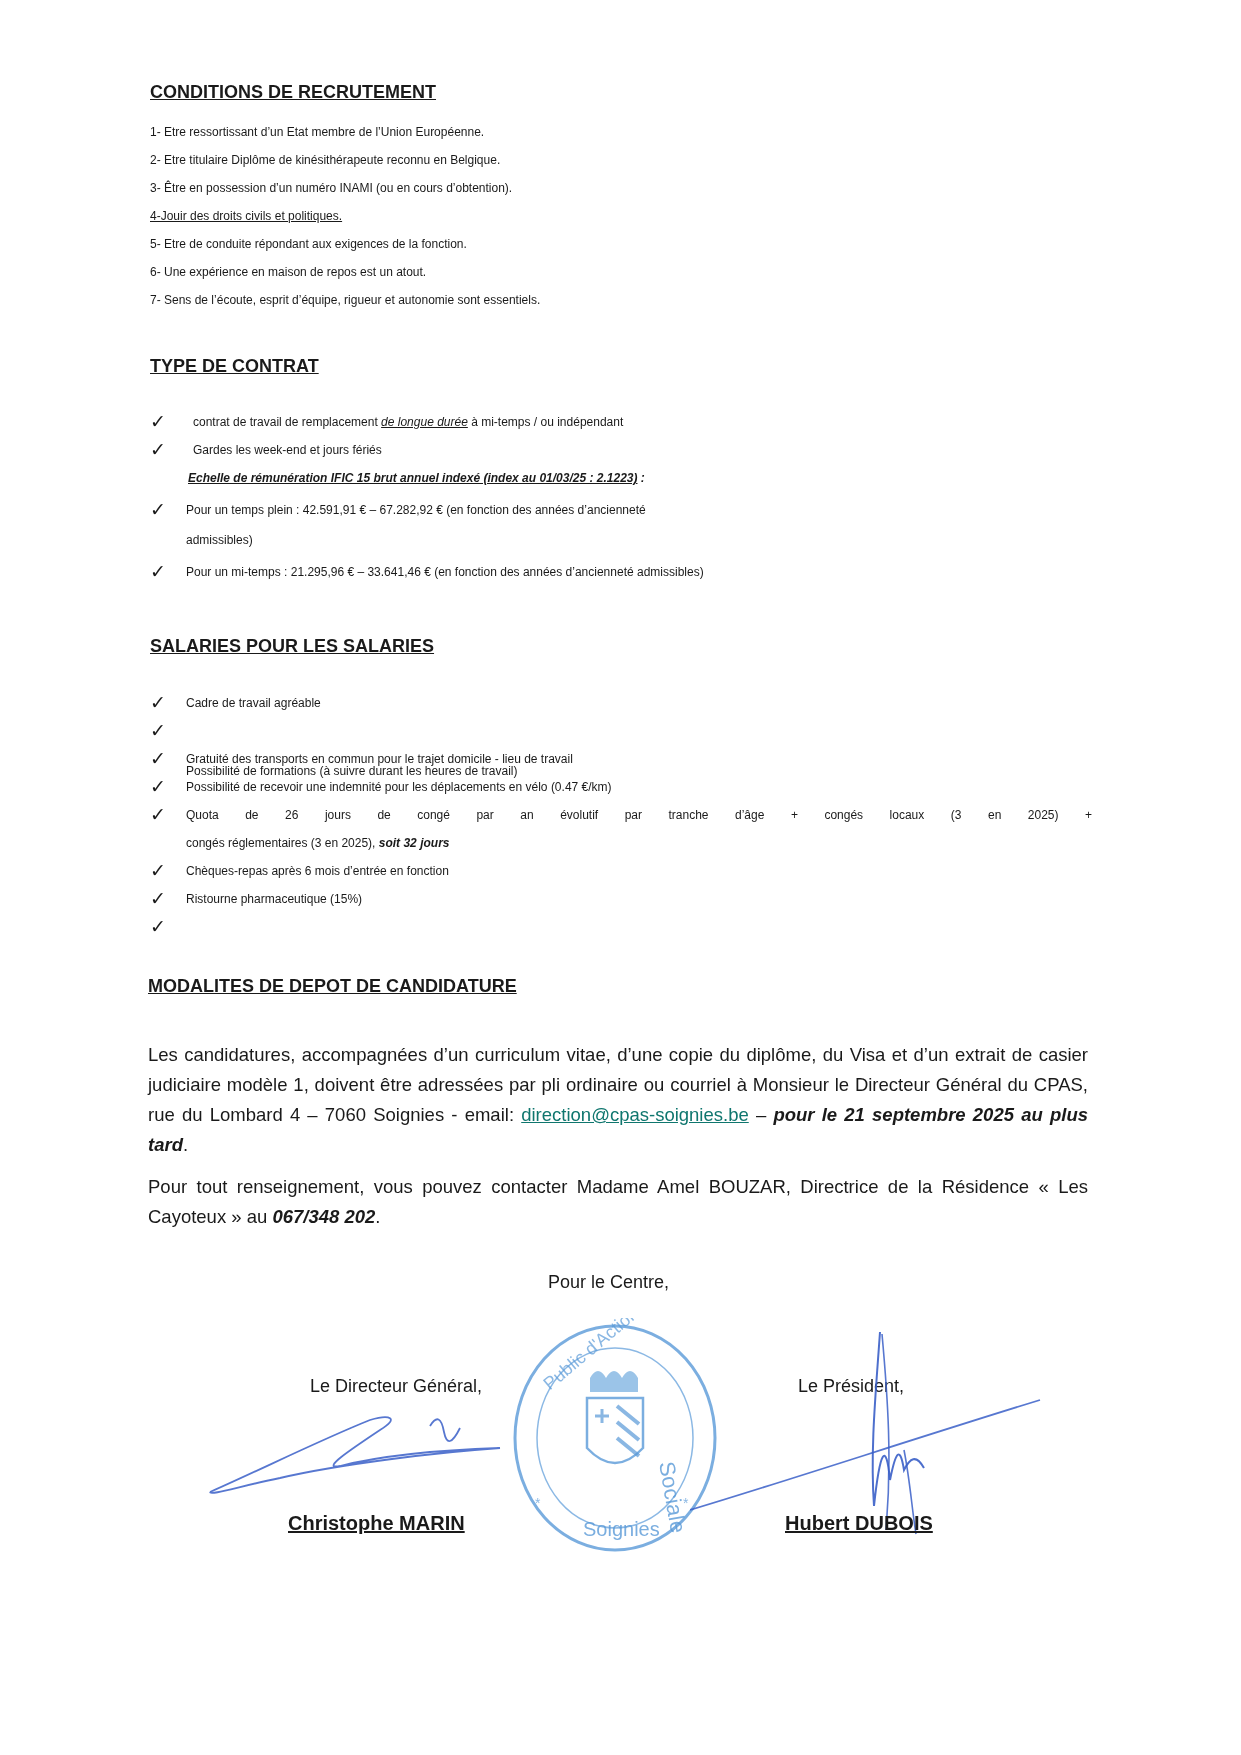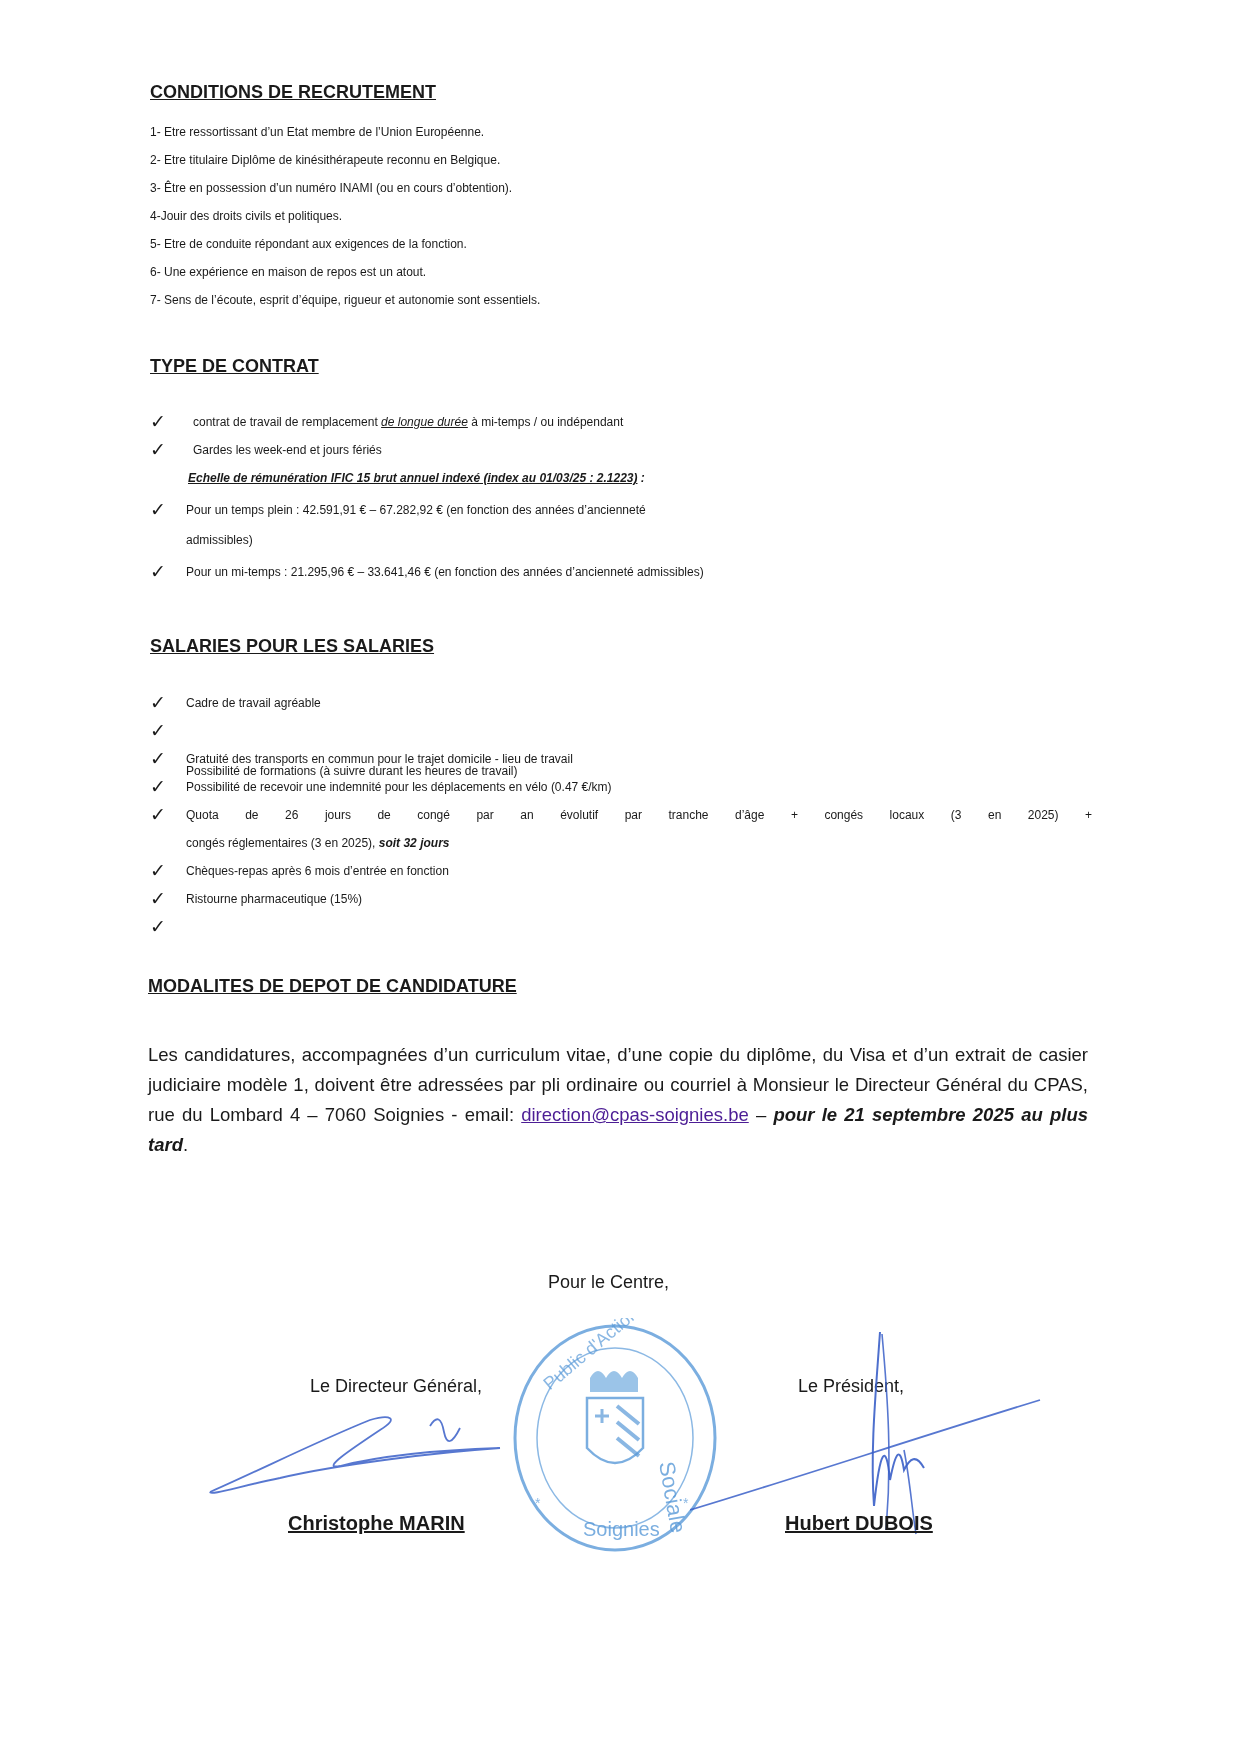--- a/index.html
+++ b/index.html
@@ -7,33 +7,33 @@
          font-family:"Liberation Sans", sans-serif; color:#1a1a1a; }
   .page { position:absolute; left:0; top:0; width:1241px; height:1755px; }
   .h { position:absolute; left:150px; font-size:18px; font-weight:bold; text-decoration:underline; }
   .line { position:absolute; font-size:12px; white-space:nowrap; line-height:28px; }
   .chk { position:absolute; left:150px; font-size:19px; }
   .para { position:absolute; left:148px; width:940px; font-size:18.5px; line-height:30px; text-align:justify; }
   .sig { position:absolute; font-size:18px; white-space:nowrap; }
   .signame { position:absolute; font-size:20px; font-weight:bold; text-decoration:underline; white-space:nowrap; }
   .it-ul { font-style:italic; text-decoration:underline; }
   .bi { font-weight:bold; font-style:italic; }
-  a.email { color:#4c1d95; text-decoration:underline; }
+  a.email { color:#0f766e; text-decoration:underline; }
 </style>
 </head>
 <body>
 
 <div class="page">
 
   <div class="h" style="top:82px;">CONDITIONS DE RECRUTEMENT</div>
   <div>
     <div class="line" style="left:150px; top:118px;">1- Etre ressortissant d’un Etat membre de l’Union Européenne.</div>
     <div class="line" style="left:150px; top:146px;">2- Etre titulaire Diplôme de kinésithérapeute reconnu en Belgique.</div>
     <div class="line" style="left:150px; top:174px;">3- Être en possession d’un numéro INAMI (ou en cours d’obtention).</div>
-    <div class="line" style="left:150px; top:202px;">4-Jouir des droits civils et politiques.</div>
+    <div class="line" style="left:150px; top:202px;text-decoration:underline;">4-Jouir des droits civils et politiques.</div>
     <div class="line" style="left:150px; top:230px;">5- Etre de conduite répondant aux exigences de la fonction.</div>
     <div class="line" style="left:150px; top:258px;">6- Une expérience en maison de repos est un atout.</div>
     <div class="line" style="left:150px; top:286px;">7- Sens de l’écoute, esprit d’équipe, rigueur et autonomie sont essentiels.</div>
   </div>
 
   <div class="h" style="top:356px;">TYPE DE CONTRAT</div>
   <span class="chk" style="top:410px;">✓</span>
   <div class="line" style="left:193px; top:408px;">
     <span>contrat de travail de remplacement </span><span class="it-ul">de longue durée</span><span> à mi-temps / ou indépendant</span>
   </div>
@@ -65,20 +65,23 @@
   <span class="chk" style="top:859px;">✓</span>
   <div class="line" style="left:186px; top:857px;">Chèques-repas après 6 mois d’entrée en fonction</div>
   <span class="chk" style="top:887px;">✓</span>
   <div class="line" style="left:186px; top:885px;">Ristourne pharmaceutique (15%)</div>
   <span class="chk" style="top:915px;">✓</span>
 
   <div class="h" style="left:148px; top:976px;">MODALITES DE DEPOT DE CANDIDATURE</div>
   <div class="para" style="top:1040px;">
     <span>Les candidatures, accompagnées d’un curriculum vitae, d’une copie du diplôme, du Visa et d’un extrait de casier judiciaire modèle 1, doivent être adressées par pli ordinaire ou courriel à Monsieur le Directeur Général du CPAS, rue du Lombard 4 – 7060 Soignies - email: </span><a class="email" href="#">direction@cpas-soignies.be</a><span> – </span><span class="bi">pour le 21 septembre 2025 au plus tard</span><span>.</span>
   </div>
+  <div class="para" style="top:1172px;">
+    <span>Pour tout renseignement, vous pouvez contacter Madame Amel BOUZAR, Directrice de la Résidence « Les Cayoteux » au </span><span class="bi">067/348 202</span><span>.</span>
+  </div>
 
   <svg style="position:absolute; left:505px; top:1318px;" width="220" height="240" viewBox="0 0 220 240">
     <ellipse cx="110" cy="120" rx="100" ry="112" fill="none" stroke="#5a9ad8" stroke-width="3" opacity="0.8"></ellipse>
     <ellipse cx="110" cy="120" rx="78" ry="90" fill="none" stroke="#5a9ad8" stroke-width="1.5" opacity="0.7"></ellipse>
     <path d="M85 60 q8 -14 16 0 q8 -14 16 0 q8 -14 16 0 l0 14 l-48 0 z" fill="#7ab0e0" opacity="0.75"></path>
     <path d="M82 80 l56 0 l0 50 q-28 30 -56 0 z" fill="none" stroke="#5a9ad8" stroke-width="2.5" opacity="0.8"></path>
     <path d="M112 88 l22 18 m-22 -2 l22 18 m-22 -2 l22 18" stroke="#5a9ad8" stroke-width="4" opacity="0.7"></path>
     <path d="M90 98 l14 0 m-7 -7 l0 14" stroke="#5a9ad8" stroke-width="3" opacity="0.7"></path>
     <text x="200" y="150" font-size="22" fill="#5a9ad8" opacity="0.8" transform="rotate(80 180 120)" font-family="Liberation Sans, sans-serif">Sociale</text>
     <text x="78" y="218" font-size="20" fill="#5a9ad8" opacity="0.8" font-family="Liberation Sans, sans-serif">Soignies</text>

